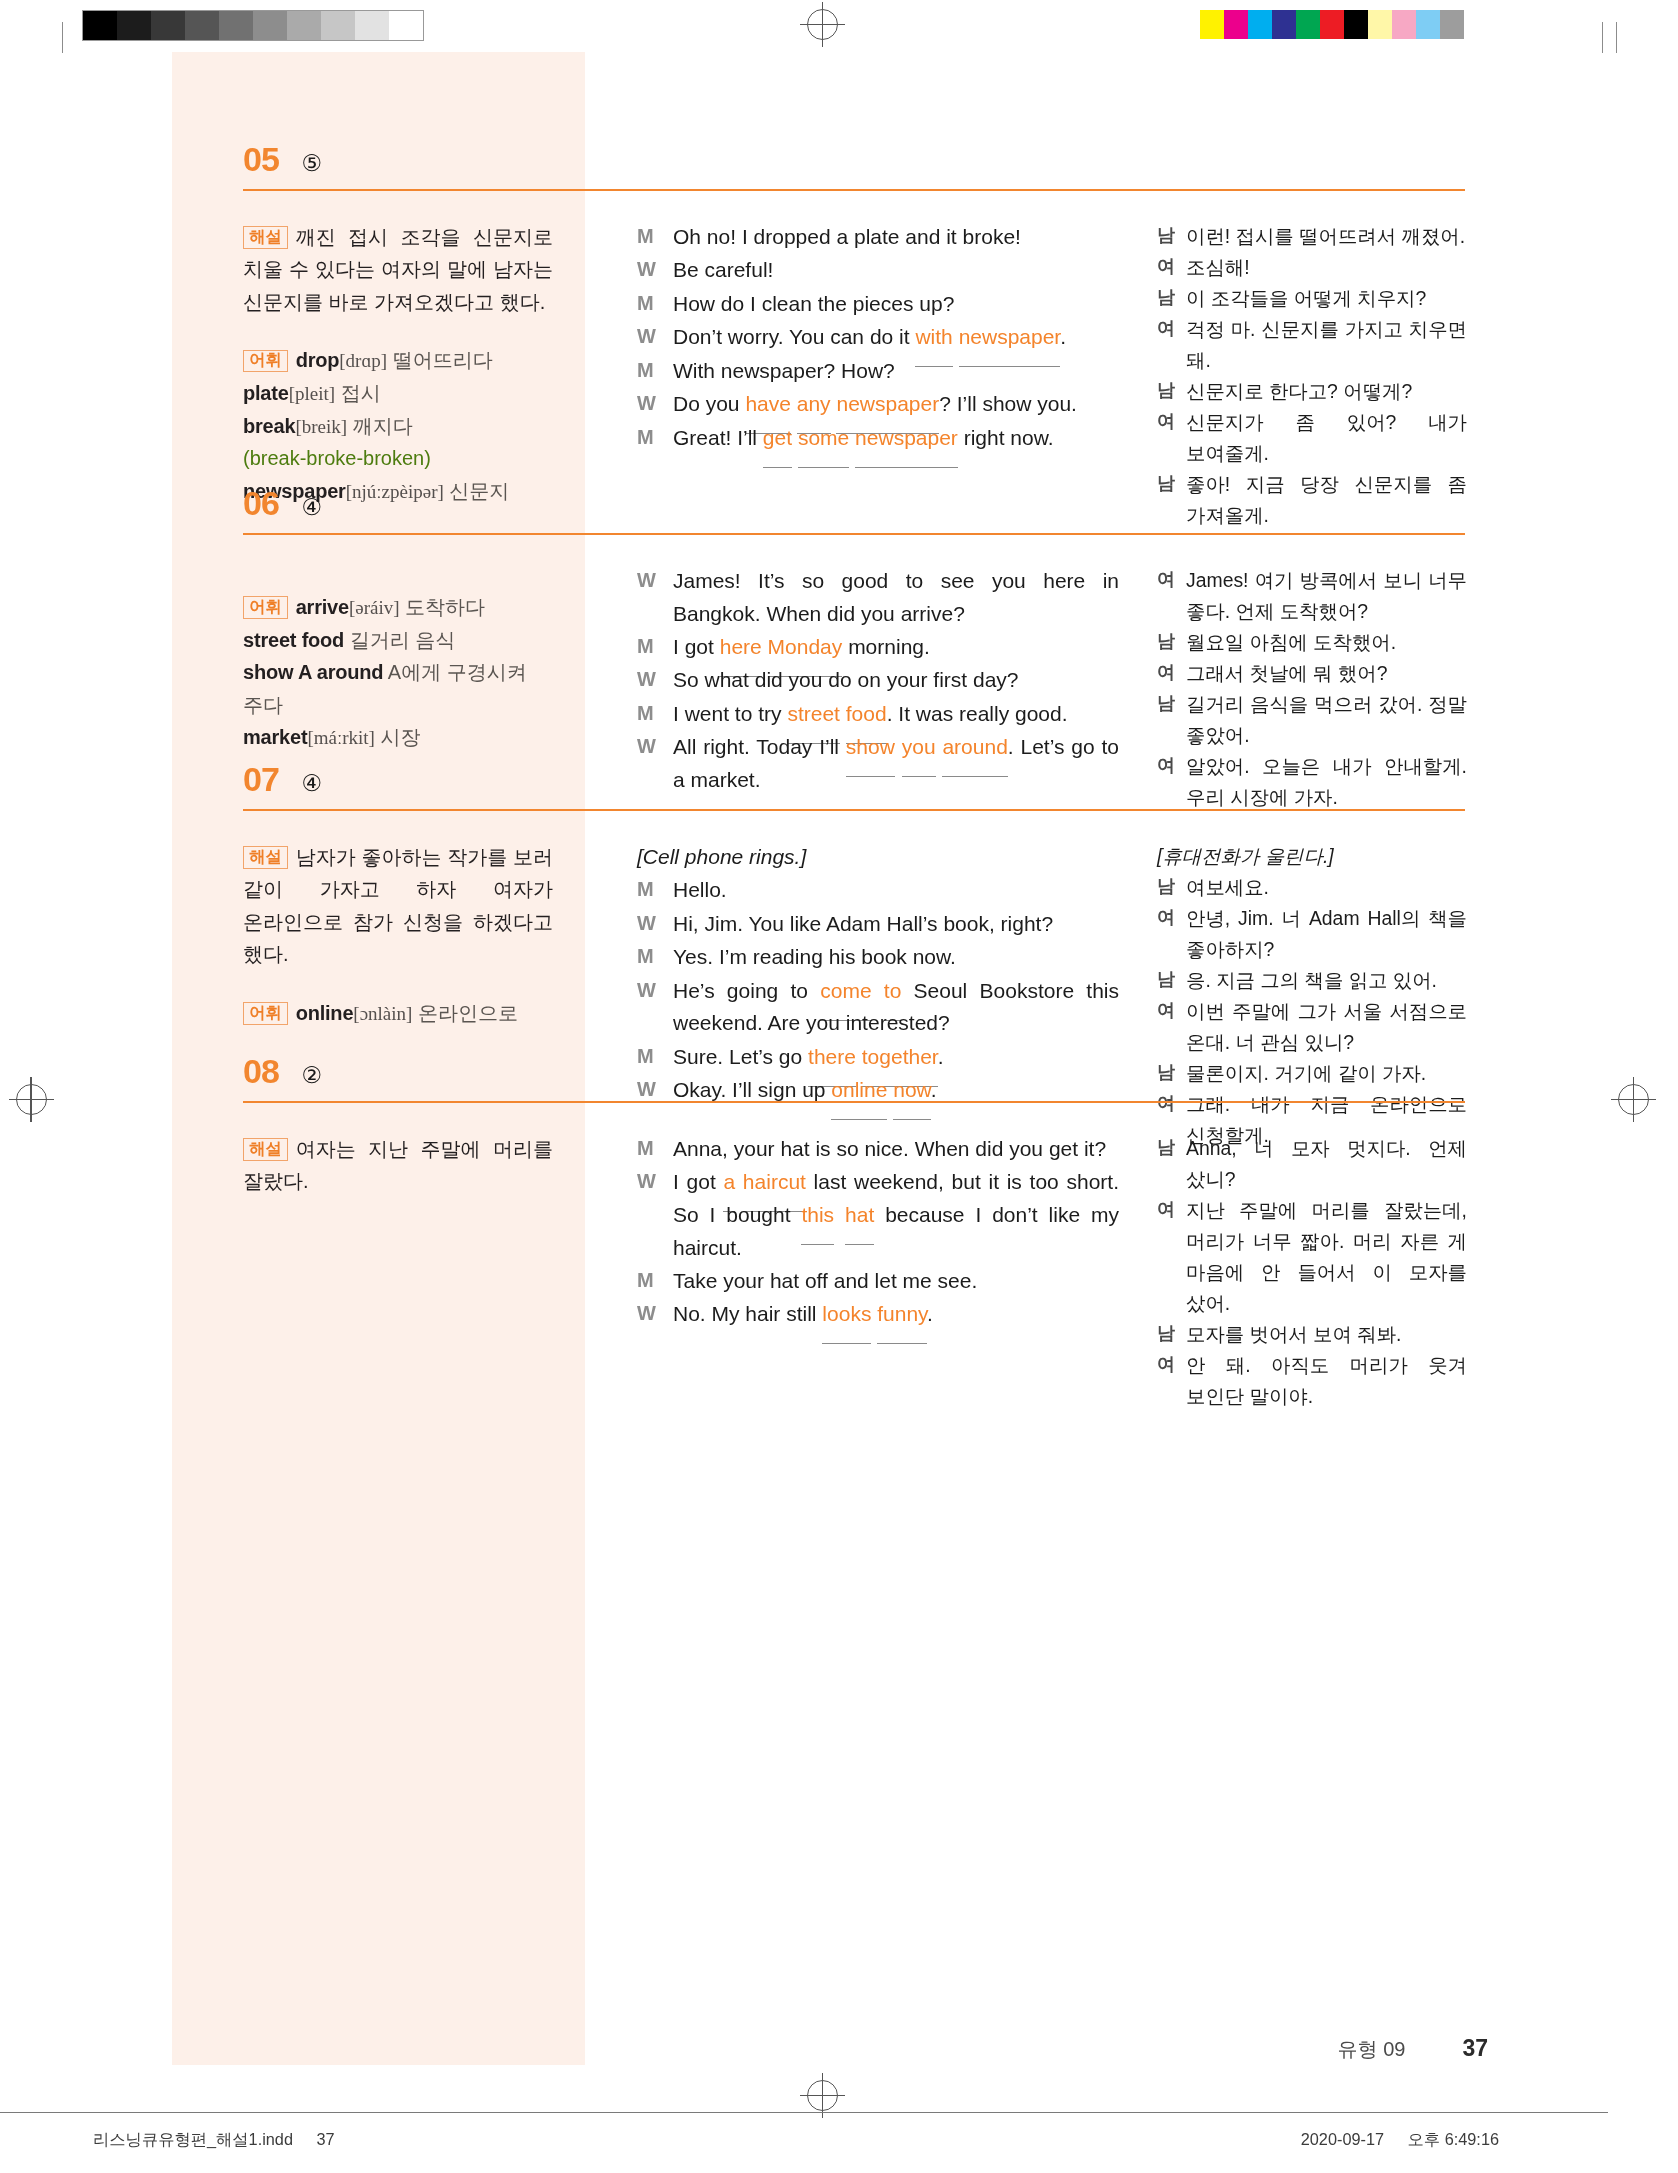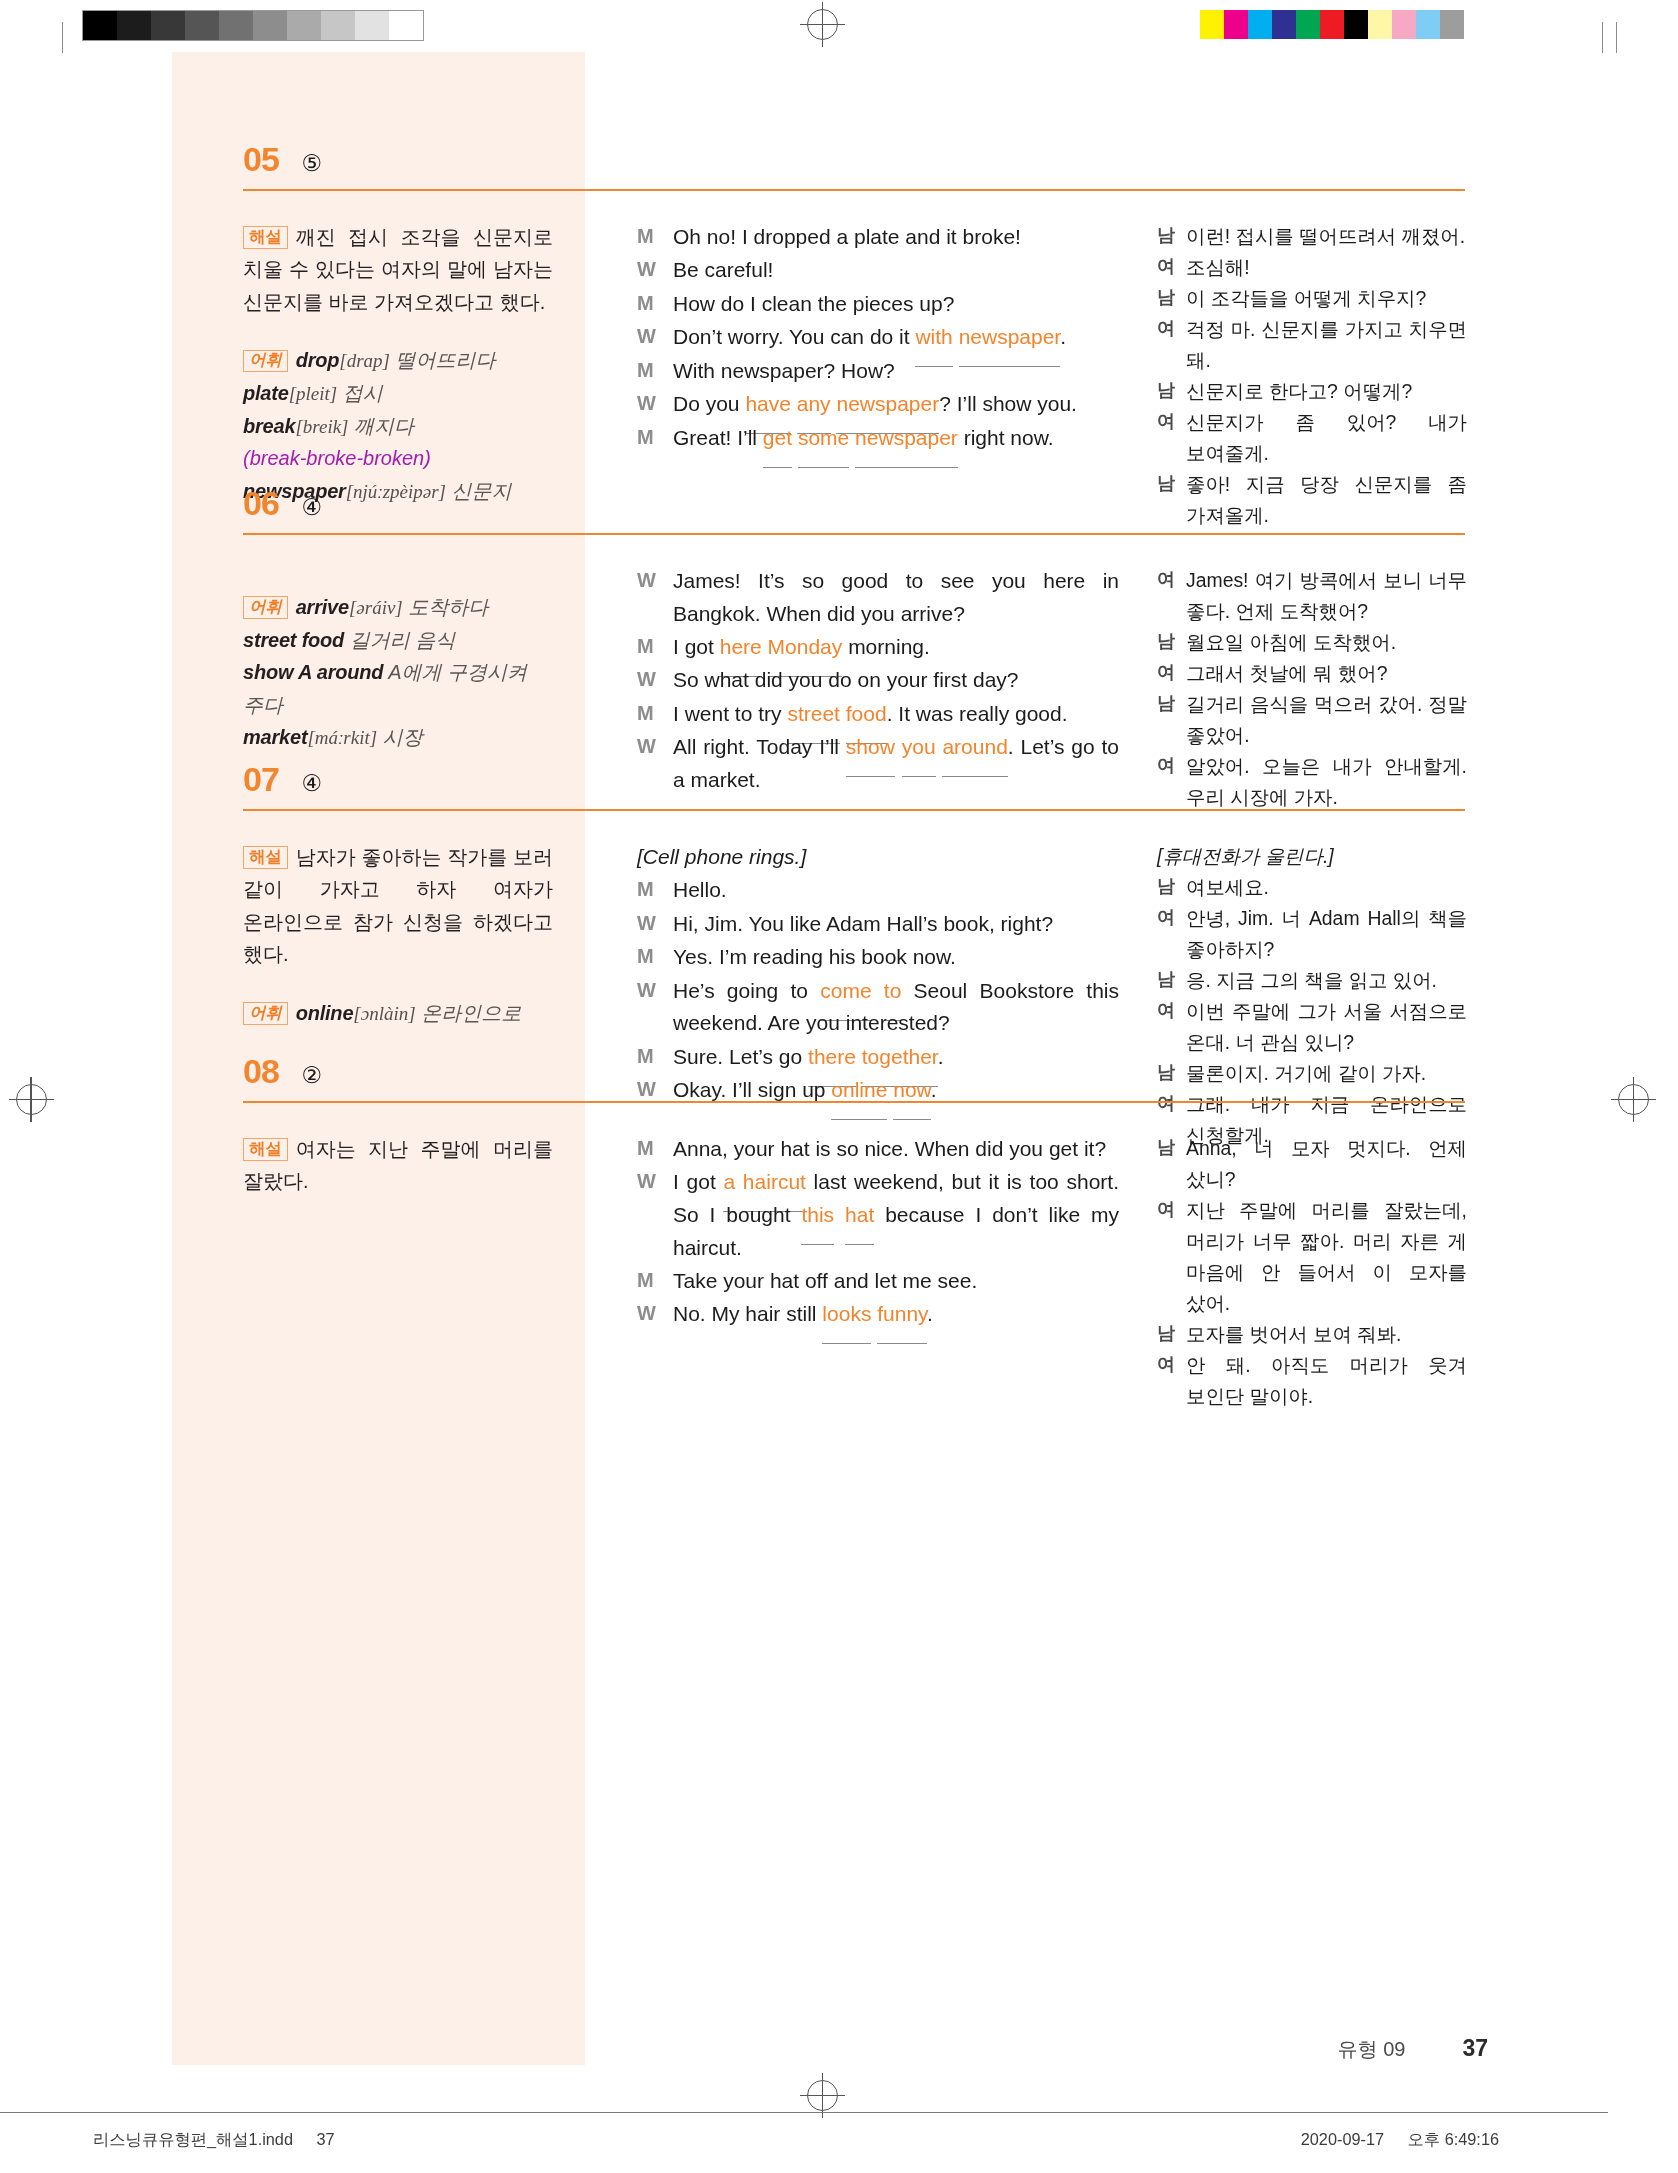--- a/index.html
+++ b/index.html
@@ -158,26 +158,25 @@
     text-align: justify;
     text-justify: inter-word;
     word-break: keep-all;
   }
   .vocab {
     margin-top: 26px;
     font-size: 20px;
     line-height: 1.62;
     color: #231f20;
     word-break: keep-all;
-    font-style: italic;
   }
   .vword { font-weight: bold; letter-spacing: -0.2px; }
   .vipa  { font-family: "Liberation Serif", serif; color: #55504e; font-size: 19px; }
   .vdef  { color: #5a5551; }
-  .vnote { color: #a21caf; text-align: center; }
+  .vnote { color: #4d7c0f; text-align: center; }
 
   
   .line {
     display: flex;
     font-size: 21px;
     line-height: 1.55;
     color: #1c1c1c;
     margin-bottom: 0.9px;
   }
   .spk {

